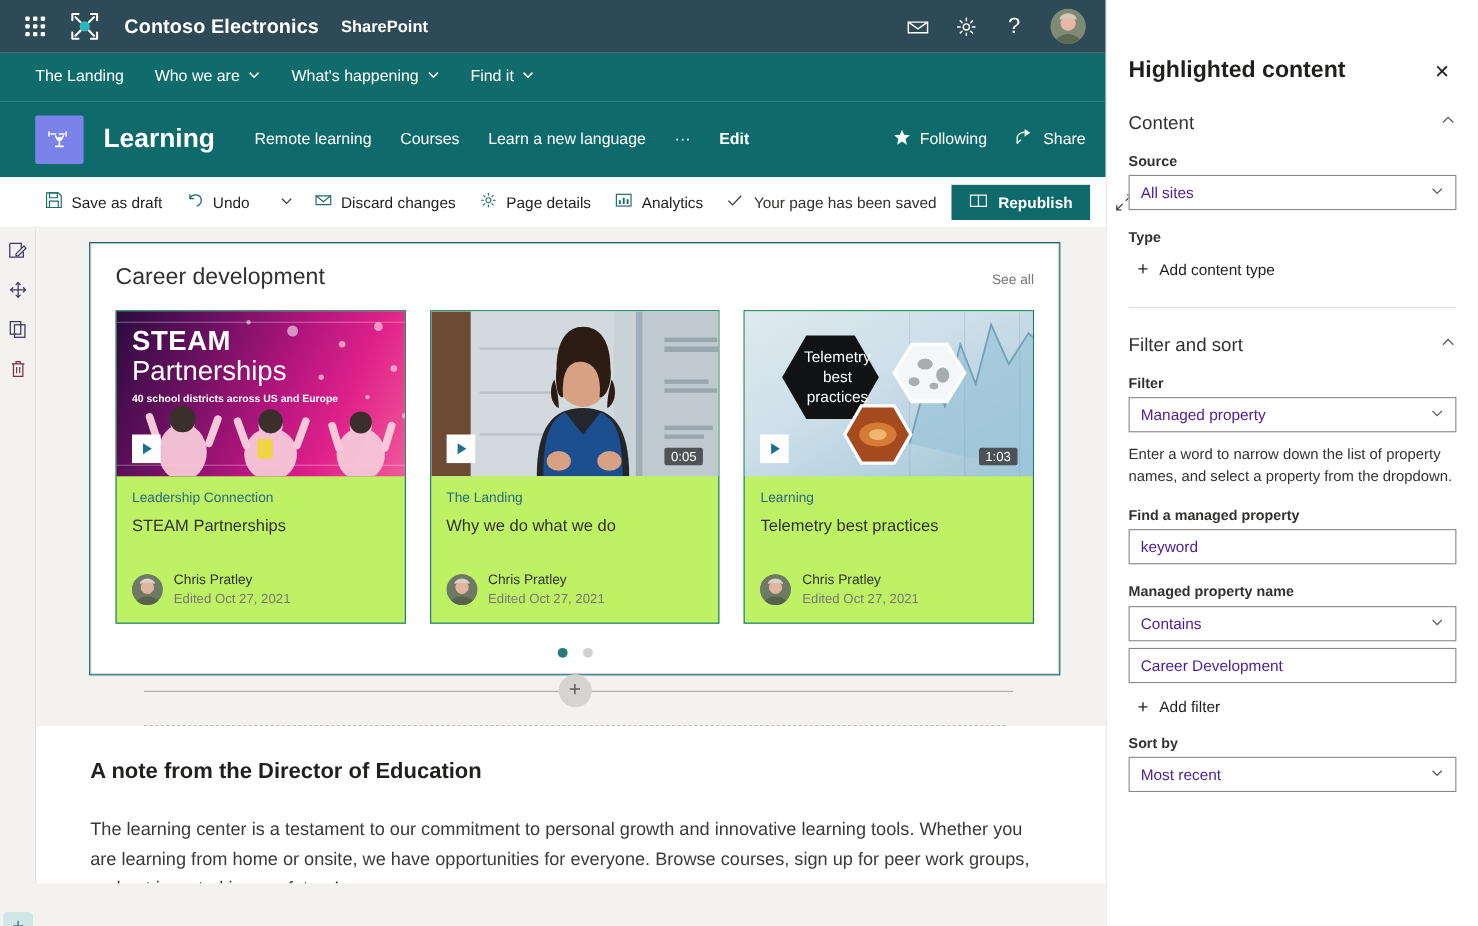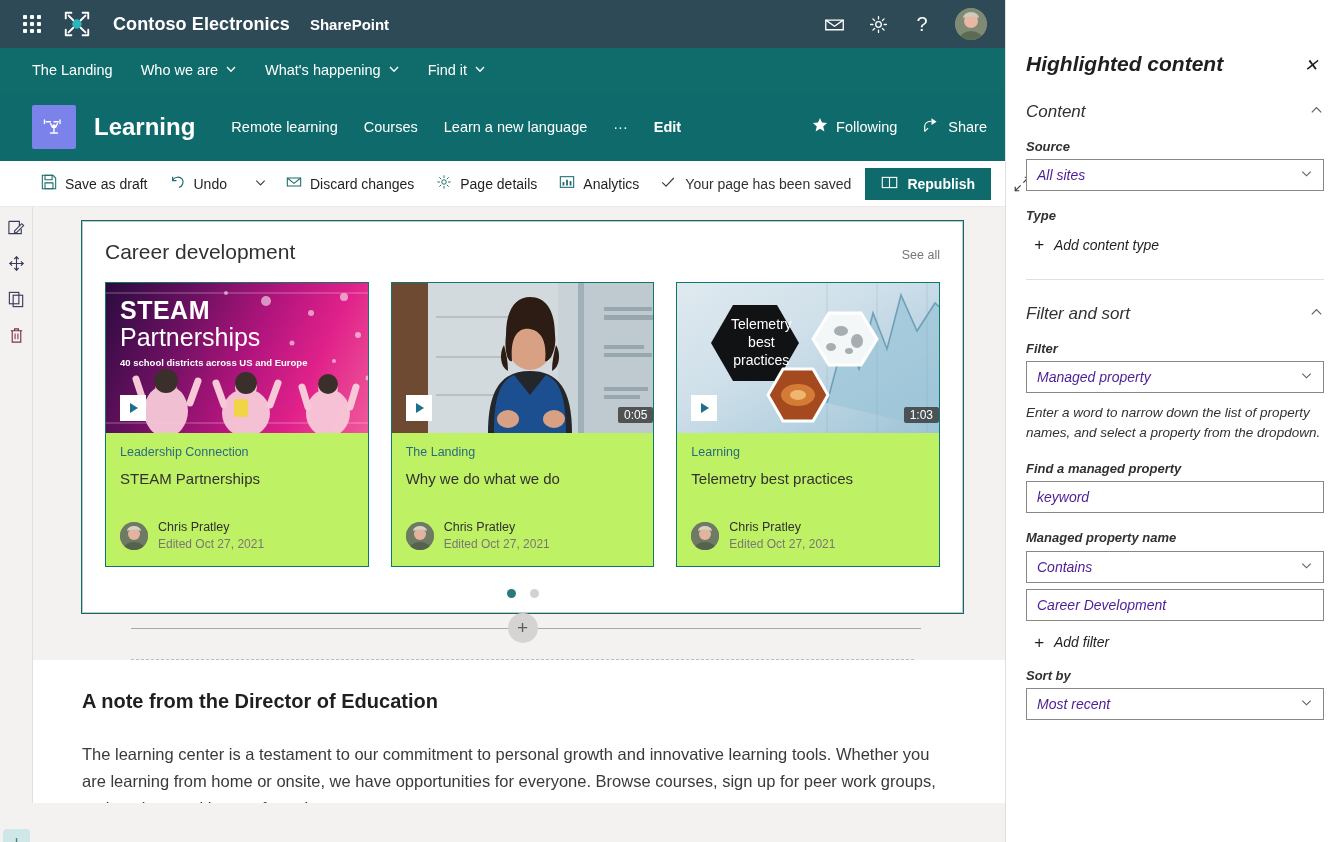--- a/index.html
+++ b/index.html
@@ -108,21 +108,21 @@
 
   .cards { display: flex; gap: 22px; padding: 18px 22px 0 22px; }
   .card { width: 276px; background: #bef264; border: 1px solid #0f766e; }
   .thumb { height: 150px; position: relative; overflow: hidden; }
   .play-btn {
     position: absolute; left: 14px; bottom: 12px; width: 26px; height: 26px;
     background: #fff; display: flex; align-items: center; justify-content: center;
   }
   .play-tri { width: 0; height: 0; border-left: 8px solid #1d6f8b; border-top: 5px solid transparent; border-bottom: 5px solid transparent; margin-left: 2px; }
   .duration {
-    position: absolute; right: 0; bottom: 10px; background: rgba(50,49,48,.78);
+    position: absolute; right: 14px; bottom: 10px; background: rgba(50,49,48,.78);
     color: #fff; font-size: 12px; padding: 1px 6px; border-radius: 2px;
   }
   .card-body { padding: 12px 14px 0 14px; height: 86px; }
   .card-site { font-size: 12.5px; color: #2b6b80; margin-bottom: 10px; }
   .card-title { font-size: 15px; color: #323130; line-height: 1.3; }
   .card-foot { display: flex; align-items: center; gap: 10px; padding: 0 14px 14px 14px; }
   .av { width: 28px; height: 28px; border-radius: 50%; overflow: hidden; background: #6e7a63; flex: none; }
   .av-who { font-size: 12.5px; color: #323130; line-height: 1.35; }
   .av-when { font-size: 12px; color: #797775; line-height: 1.35; }
 
@@ -137,21 +137,21 @@
     width: 30px; height: 30px; border-radius: 50%; background: #d6d4d2;
     display: flex; align-items: center; justify-content: center; color: #605e5c;
     font-size: 19px; cursor: pointer;
   }
   .divider-dash { margin: 16px 49px 0 49px; border-top: 1px dashed #bebebe; }
   .text-section { background: #fff; padding: 30px 49px 0 49px; min-height: 190px; }
   .note-h { font-size: 20px; font-weight: 700; color: #201f1e; margin-bottom: 28px; }
   .note-p { font-size: 16.5px; color: #3b3a39; line-height: 1.62; max-width: 860px; }
 
   
-  .pane { width: 339px; height: 842px; background: #fff; border-left: 1px solid #e1dfdd; padding: 0 20px; overflow: hidden; font-style: italic; }
+  .pane { width: 339px; height: 842px; background: #fff; border-left: 1px solid #e1dfdd; padding: 0 20px; overflow: hidden; }
   .pane-head { display: flex; align-items: flex-start; padding: 52px 0 0 0; }
   .pane-title { font-size: 21px; font-weight: 600; color: #201f1e; }
   .pane-close { margin-left: auto; width: 26px; height: 26px; display: flex; align-items: center; justify-content: center; color: #201f1e; cursor: pointer; font-size: 17px; }
   .grp-head { display: flex; align-items: center; padding: 24px 0 0 0; cursor: pointer; }
   .grp-title { font-size: 17px; color: #323130; font-weight: 400; }
   .grp-chev { margin-left: auto; color: #605e5c; }
   .fld-label { font-size: 13px; font-weight: 600; color: #323130; margin: 17px 0 5px 0; }
   .sel, .txt {
     height: 32px; border: 1px solid #8a8886; background: #fff; display: flex;
     align-items: center; padding: 0 10px; font-size: 14px; color: #4c1d95; cursor: pointer;

